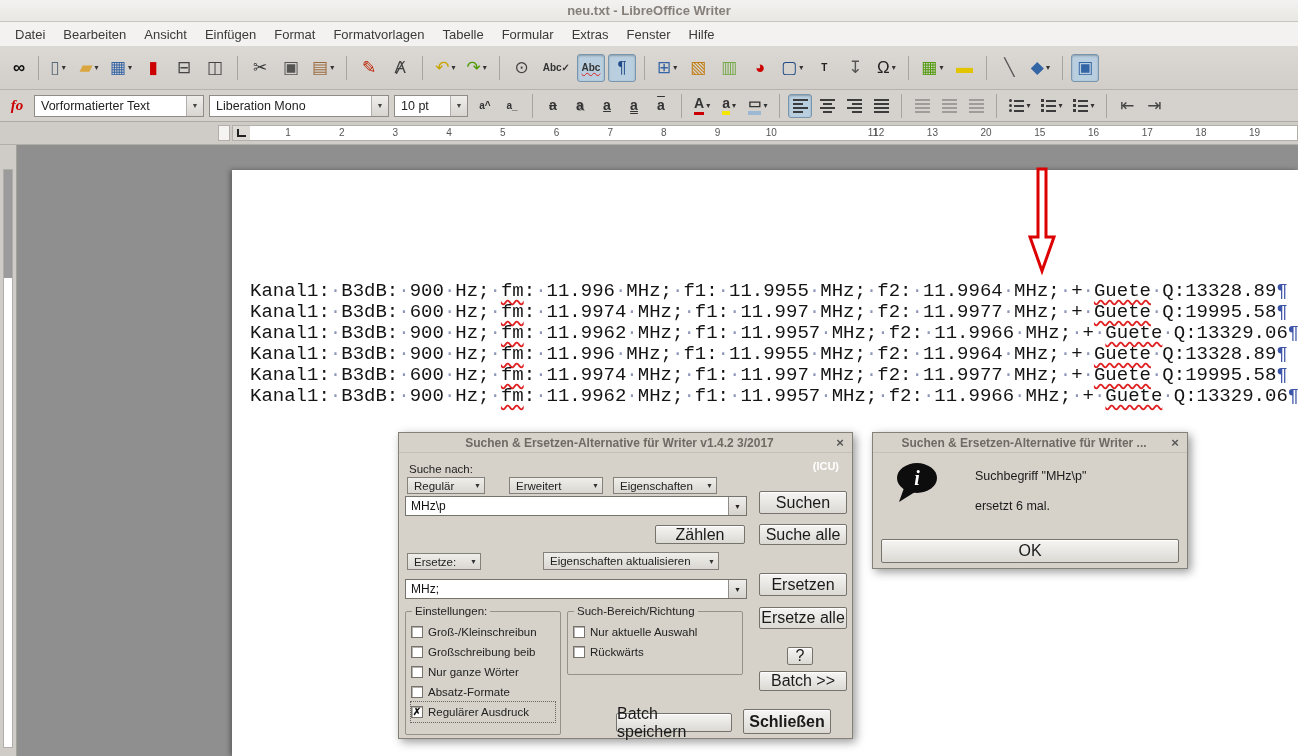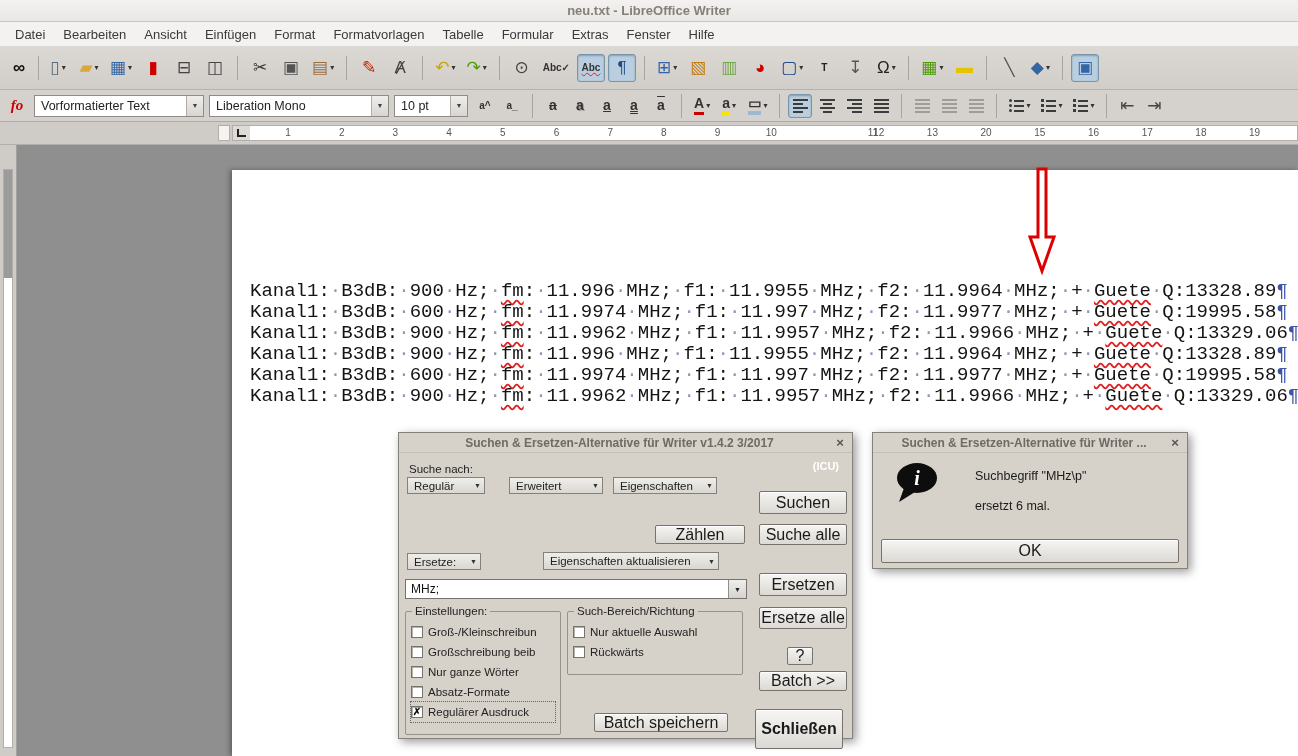--- a/index.html
+++ b/index.html
@@ -486,20 +486,26 @@
   </div>
   <div class="ddl" style="left:110px;top:44px;width:94px;height:17px">
     <span class="dlab">Erweitert</span>
     <span class="caret">▼</span>
   </div>
   <div class="ddl" style="left:214px;top:44px;width:104px;height:17px">
     <span class="dlab">Eigenschaften</span>
     <span class="caret">▼</span>
   </div>
 
+  <div class="cmb" style="left:6px;top:63px;width:342px">
+    <input value="MHz\p" style="">
+    <span class="cbtn2">
+        <span>▼</span>
+      </span>
+  </div>
 
   <div class="btn" style="left:360px;top:58px;width:88px;height:23px">Suchen</div>
   <div class="btn" style="left:256px;top:92px;width:90px;height:19px">Zählen</div>
   <div class="btn" style="left:360px;top:91px;width:88px;height:21px">Suche alle</div>
 
   <div class="ddl" style="left:8px;top:120px;width:74px;height:17px">
     <span class="dlab">Ersetze:</span>
     <span class="caret">▼</span>
   </div>
   <div class="ddl" style="left:144px;top:119px;width:176px;height:18px">
@@ -551,22 +557,22 @@
         </div>
         <div class="cbrow checked">
           <span class="cbx">✗</span>
           <span>Regulärer Ausdruck</span>
         </div>
       </div>
   </div>
 
   <div class="btn" style="left:388px;top:214px;width:26px;height:18px">?</div>
   <div class="btn" style="left:360px;top:238px;width:88px;height:20px">Batch &gt;&gt;</div>
-  <div class="btn" style="left:195px;top:280px;width:134px;height:19px">Batch speichern</div>
-  <div class="btn bold" style="left:356px;top:276px;width:88px;height:40px">Schließen</div>
+  <div class="btn" style="left:217px;top:280px;width:116px;height:19px">Batch speichern</div>
+  <div class="btn bold" style="left:344px;top:276px;width:88px;height:25px">Schließen</div>
 </div>
 
 <div class="dlg" style="left:872px;top:432px;width:316px;height:137px">
   <div class="dlg-title">
     <span>Suchen &amp; Ersetzen-Alternative für Writer ...</span>
     <span class="dlg-close">×</span>
   </div>
   <svg class="info-svg" style="left:18px;top:28px" width="50" height="44" viewBox="0 0 50 44">
     <ellipse cx="26" cy="17" rx="20" ry="15" fill="#0d0d0d"></ellipse>
     <path d="M13 27 L8 41 L24 31 Z" fill="#0d0d0d"></path>

